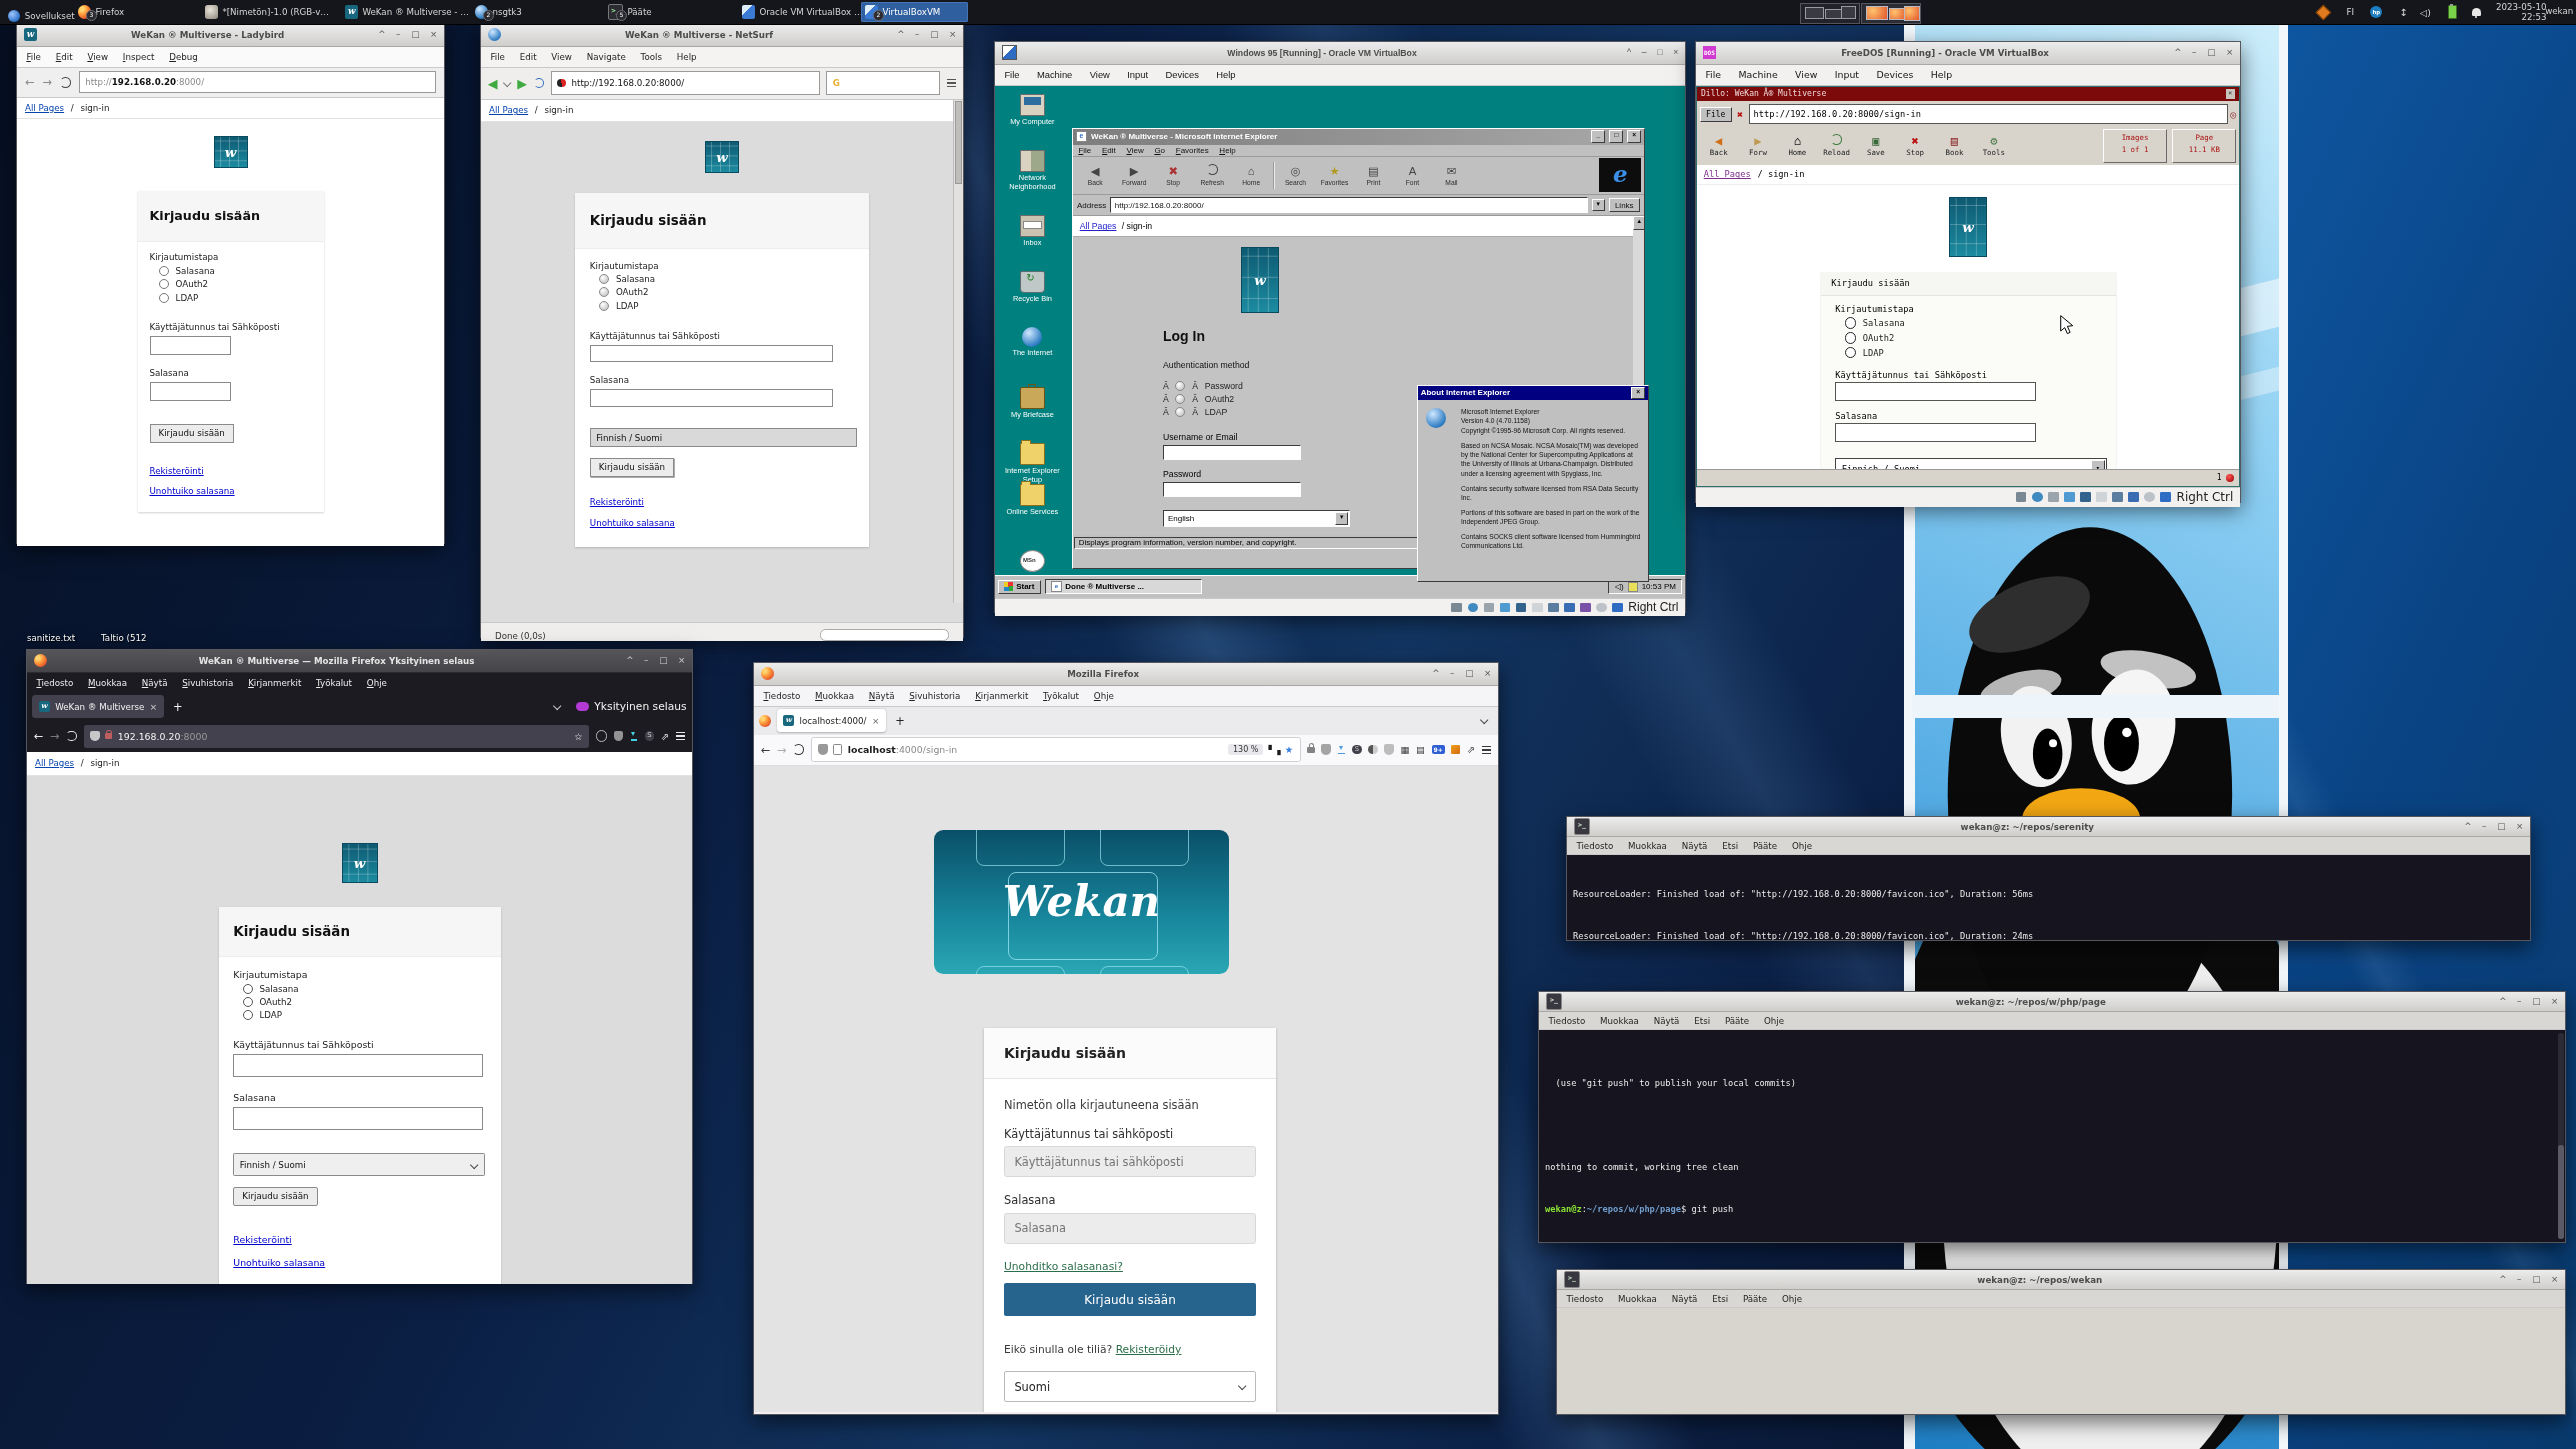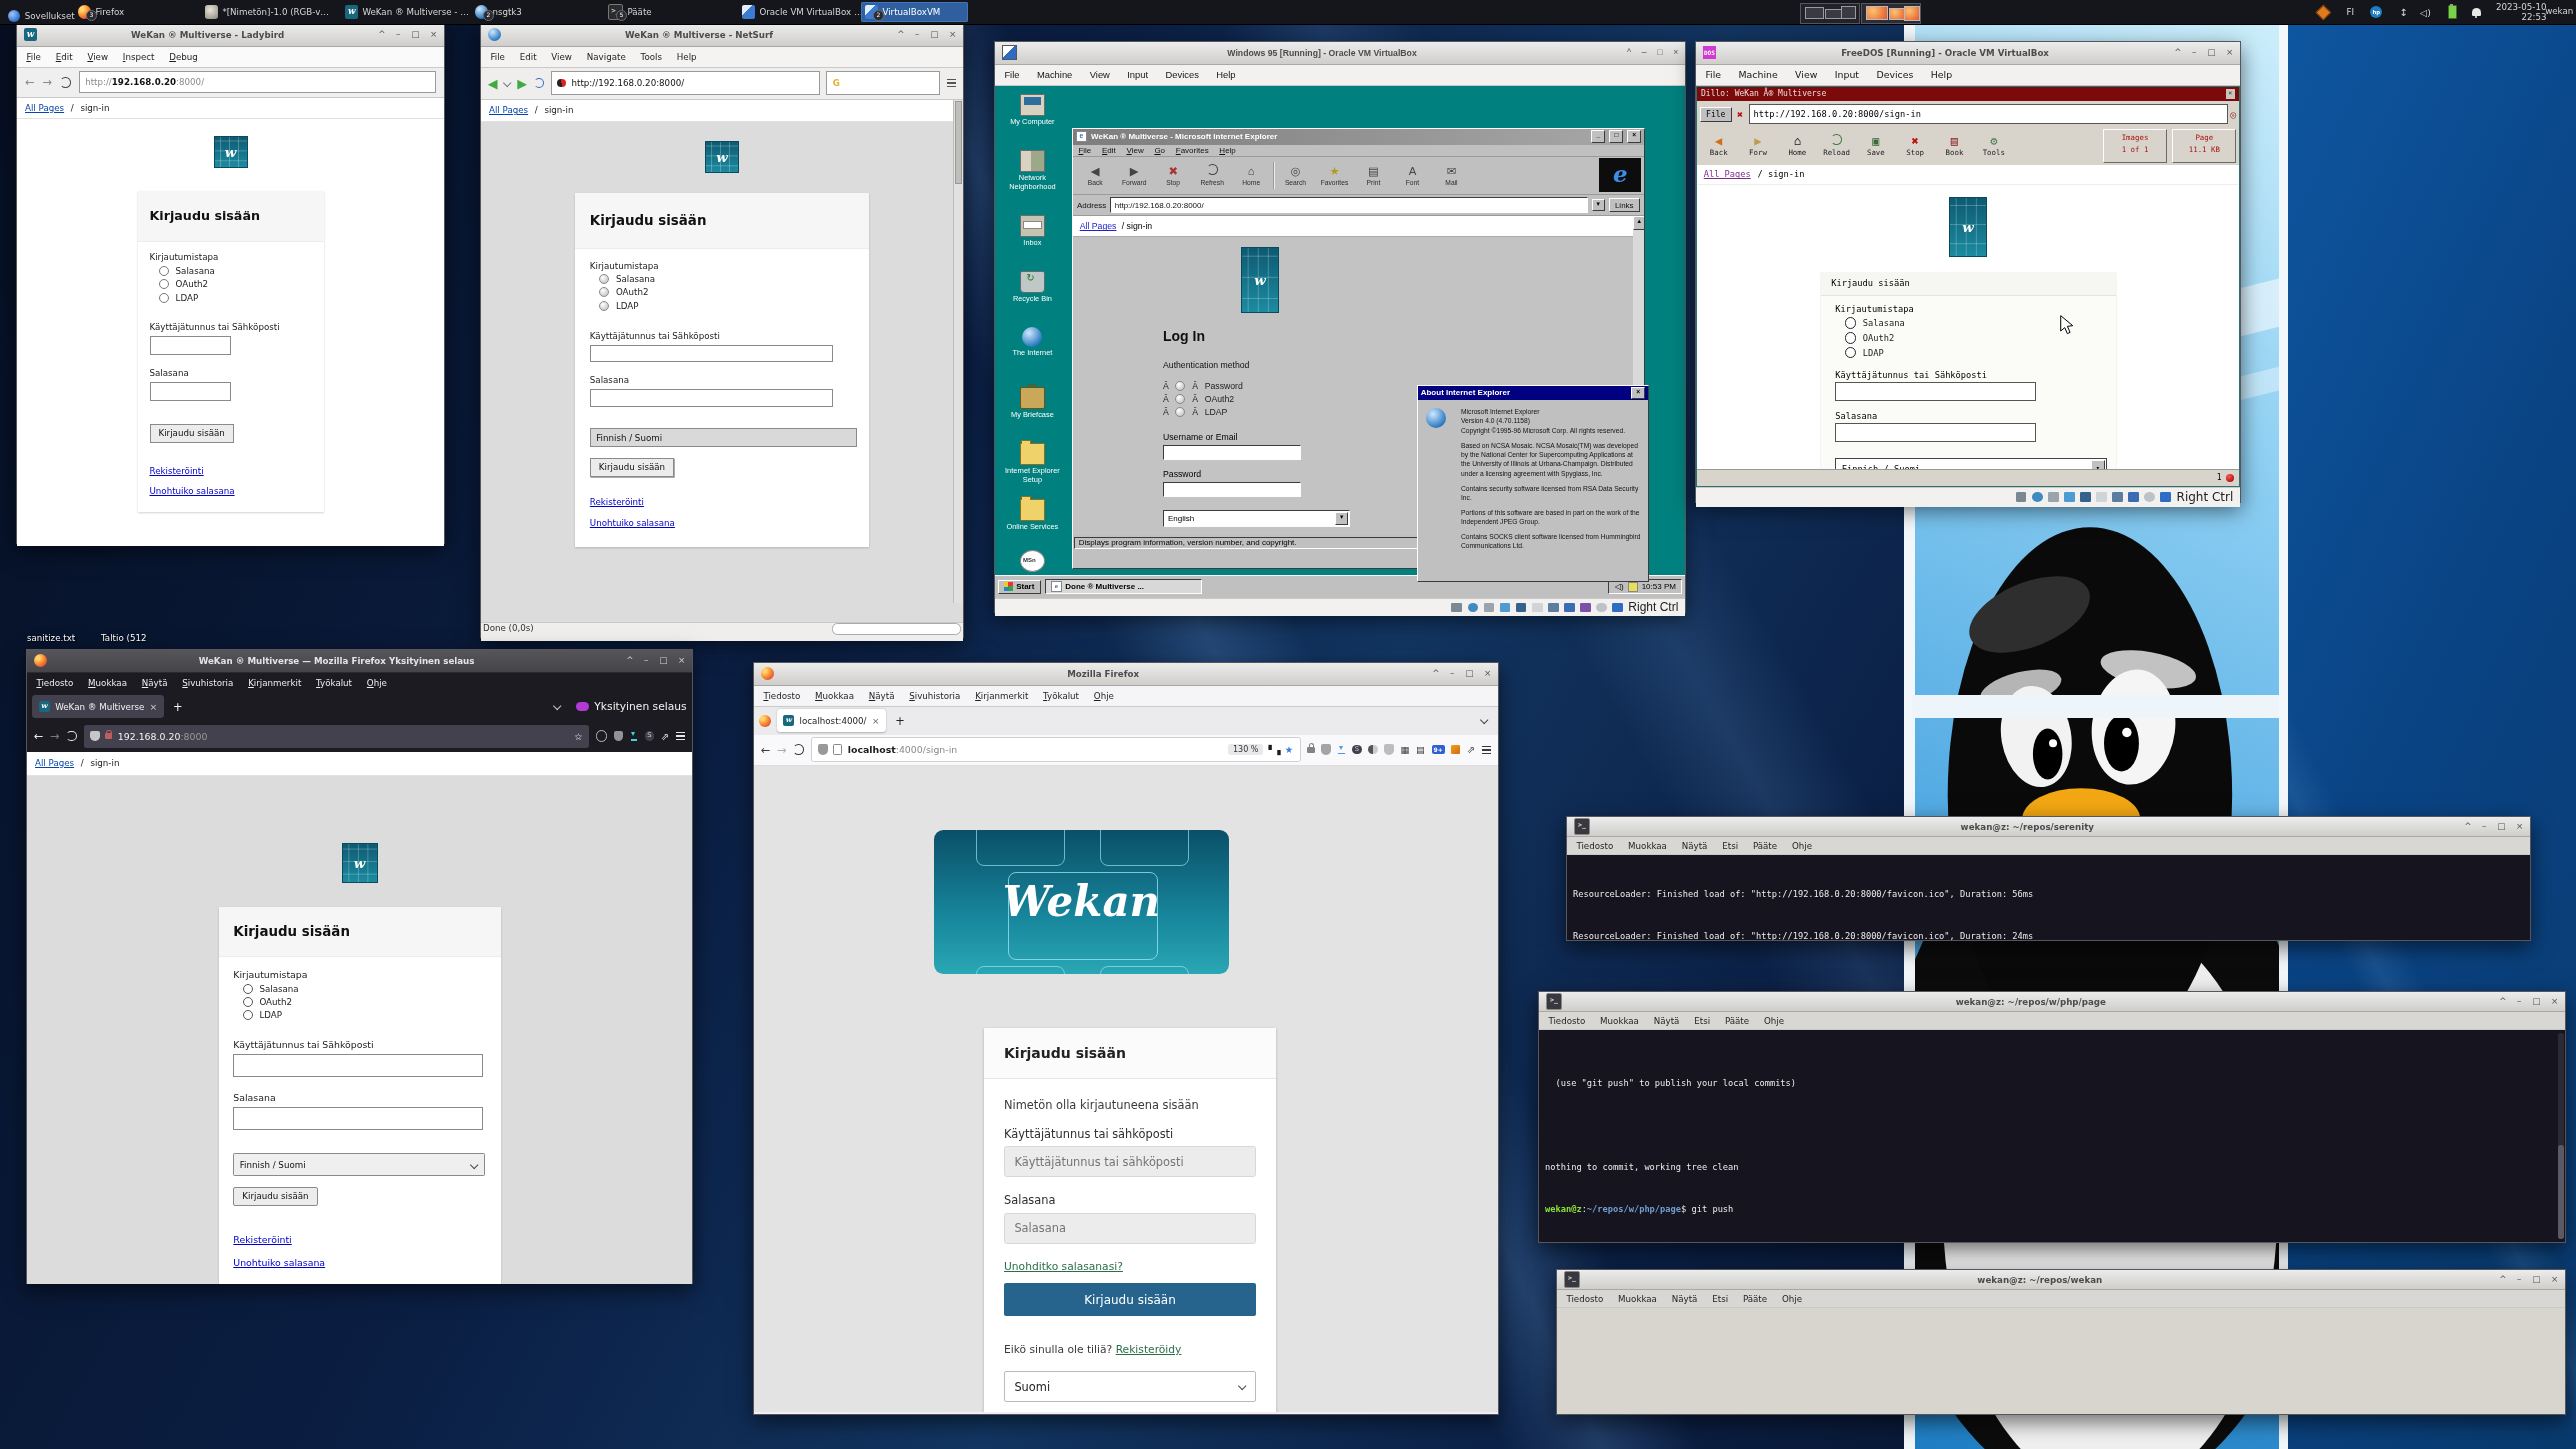--- a/index.html
+++ b/index.html
@@ -397,21 +397,21 @@
         <input class="tin" style="width: 243px; height: 17.4px; margin-top: 4px;">
         <div class="selbox" style="width:267px;height:19px;margin-top:21.5px">
             <span>Finnish / Suomi</span>
           </div>
         <div style="margin-top:10.7px"><span class="gbtn" style="box-shadow:0.7px 0.7px 0 #888">Kirjaudu sisään</span></div>
         <a class="plink" href="#" style="margin-top:20px">Rekisteröinti</a>
         <a class="plink" href="#" style="margin-top:10.7px">Unohtuiko salasana</a>
       </div>
     </div>
   </div>
-  <div style="height:18px;background:#efeeec;border-top:0.7px solid #c9c9c9;display:flex;align-items:flex-start;padding:0 2px;font-size:8.7px;color:#333">
+  <div style="height:18px;background:#efeeec;border-top:0.7px solid #c9c9c9;display:flex;align-items:flex-end;padding:0 14px;font-size:8.7px;color:#333">
     <span>Done (0,0s)</span>
     <div style="margin-left:auto;width:127px;height:10px;border:0.7px solid #aaa;background:#fff;border-radius:5.4px"></div>
   </div>
 </div>
 
 <div class="win w95" style="left:994px;top:41px;width:690px;height:570px">
   <div class="xtitle">
     <span class="ticon" style="background:linear-gradient(135deg,#fff 45%,#2d6cc2 45%);border:0.7px solid #555"></span>
     <span class="t">Windows 95 [Running] - Oracle VM VirtualBox</span>
     <span class="xbt">
@@ -430,21 +430,21 @@
     <span>Help</span>
   </div>
   <div class="vmscreen" style="height:512px">
     <div class="w95icon" style="left:5.4px;top:8px"><div class="ig ig-mycomp"></div><span>My Computer</span></div>
     <div class="w95icon" style="left:5.4px;top:64px"><div class="ig ig-net"></div><span>Network Neighborhood</span></div>
     <div class="w95icon" style="left:5.4px;top:129px"><div class="ig ig-inbox"></div><span>Inbox</span></div>
     <div class="w95icon" style="left:5.4px;top:185px"><div class="ig ig-bin"></div><span>Recycle Bin</span></div>
     <div class="w95icon" style="left:5.4px;top:241px"><div class="ig ig-globe"></div><span>The Internet</span></div>
     <div class="w95icon" style="left:5.4px;top:301px"><div class="ig ig-brief"></div><span>My Briefcase</span></div>
     <div class="w95icon" style="left:5.4px;top:357px"><div class="ig ig-folder"></div><span>Internet Explorer Setup</span></div>
-    <div class="w95icon" style="left:5.4px;top:413px"><div class="ig ig-folder"></div><span>Online Services</span></div>
+    <div class="w95icon" style="left:5.4px;top:398px"><div class="ig ig-folder"></div><span>Online Services</span></div>
     <div class="w95icon" style="left:5.4px;top:464px"><div class="ig ig-msn"></div><span>Try The Micros...</span></div>
 
     <div class="bevel-out" style="position:absolute;left:77px;top:42px;width:571px;height:439px">
       <div class="ie-title">
         <span style="width:9.4px;height:9.4px;background:#fff;border:0.7px solid #888;color:#2d6cc2;font-size:6.7px;line-height:8.7px;text-align:center">e</span>
         <span style="flex:1">WeKan ® Multiverse - Microsoft Internet Explorer</span>
         <span class="w95btn">_</span>
         <span class="w95btn">□</span>
         <span class="w95btn">×</span>
       </div>

